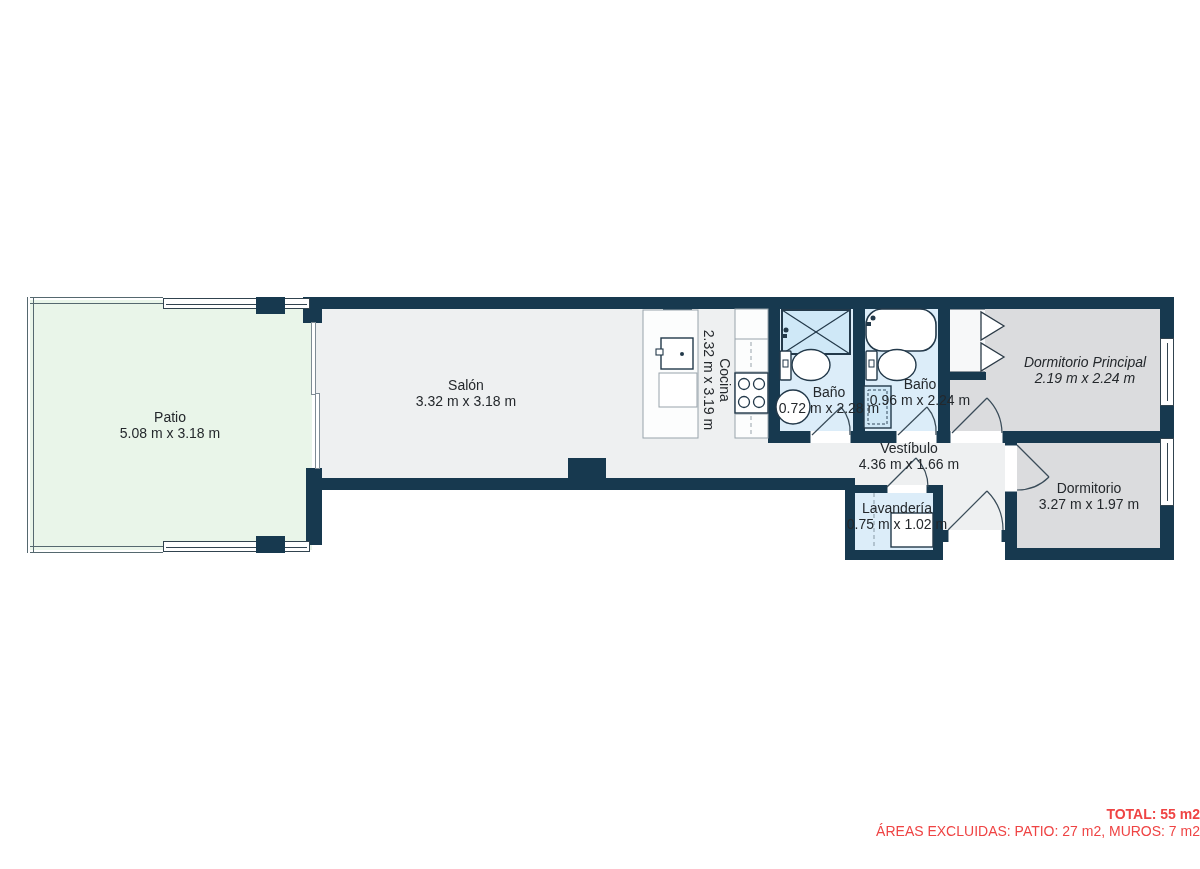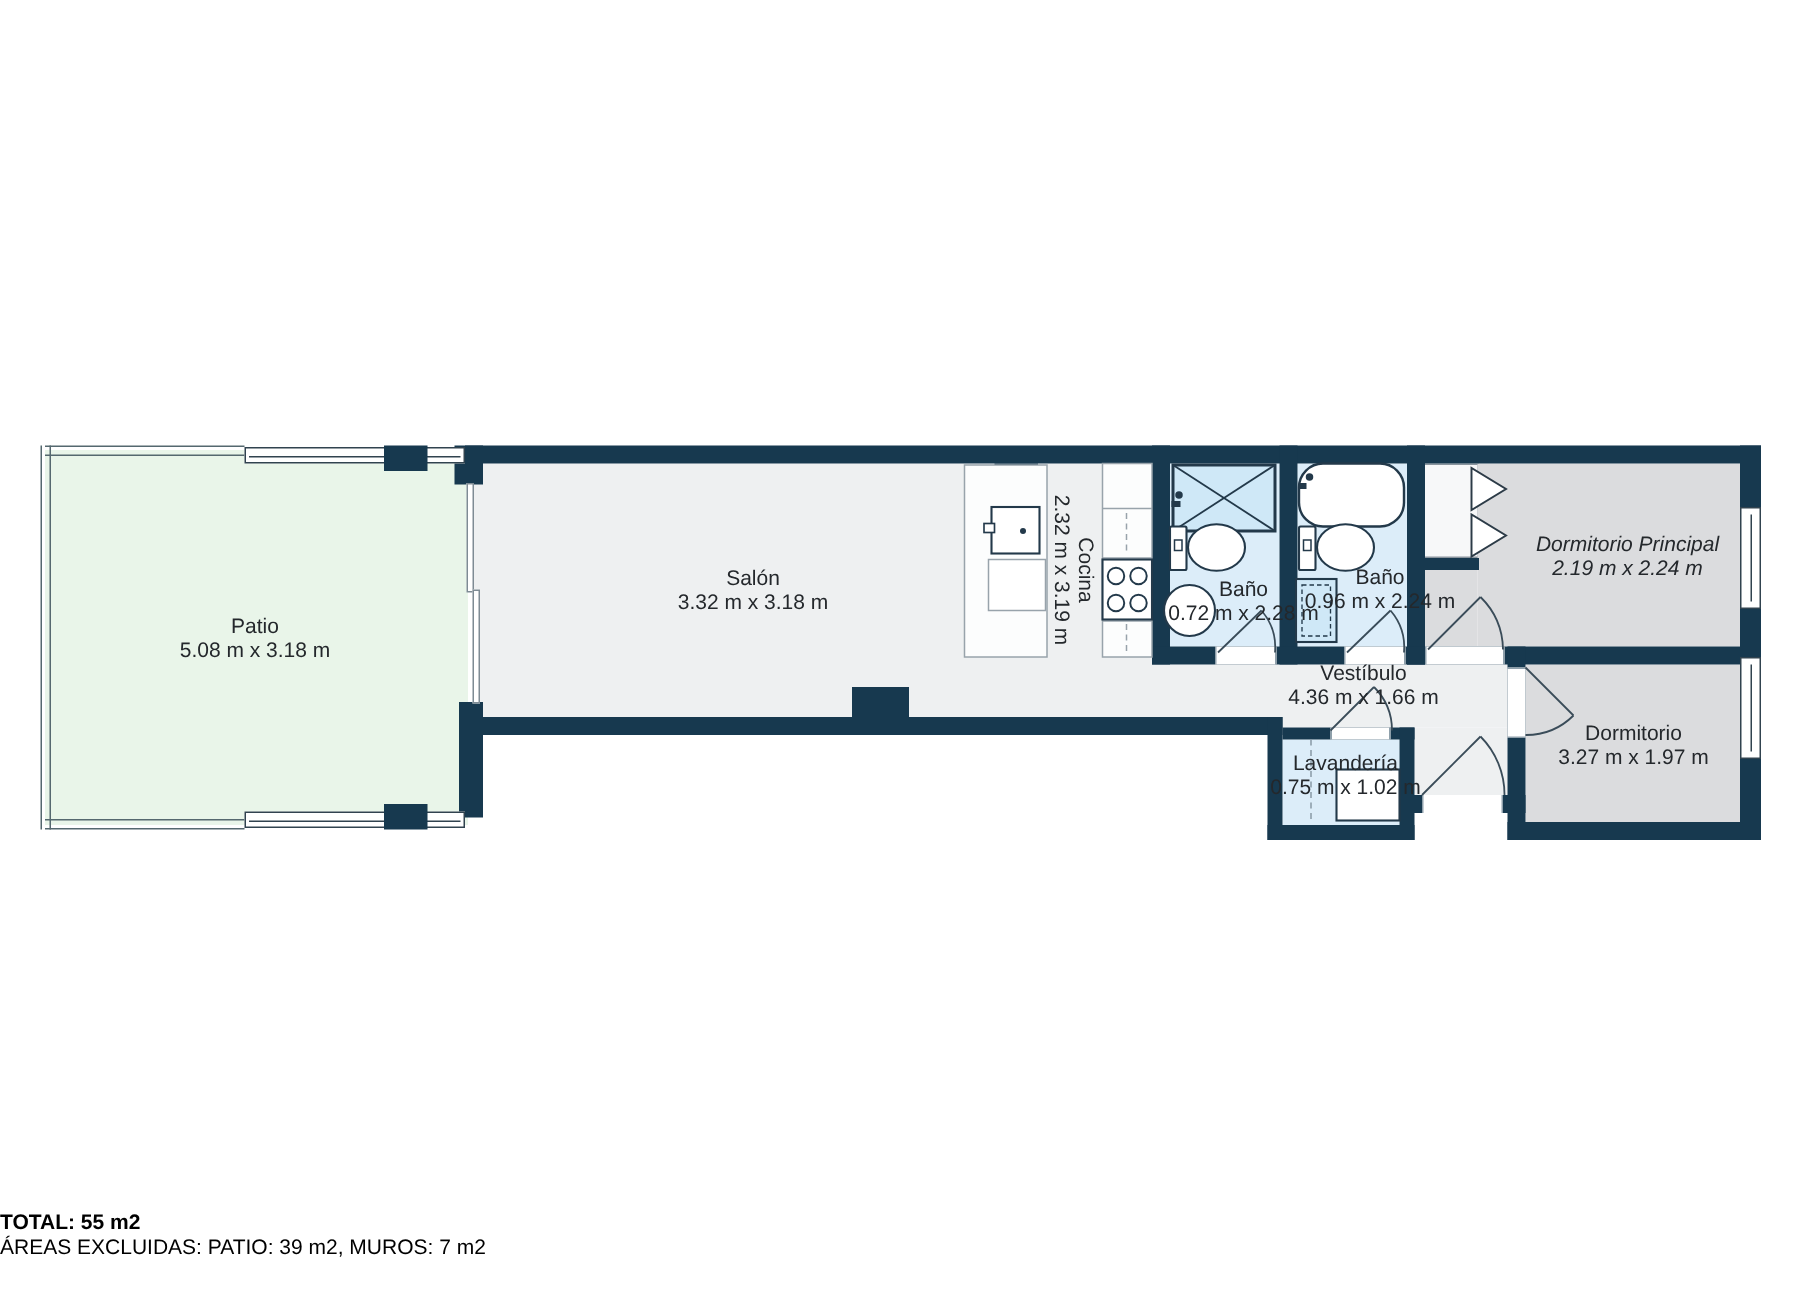--- a/index.html
+++ b/index.html
@@ -12,21 +12,21 @@
   .window{position:absolute;background:#ffffff;border:1px solid #31434f;box-sizing:border-box;}
   .win-h::after{content:"";position:absolute;left:2px;right:2px;top:50%;border-top:1px solid #31434f;}
   .win-v::after{content:"";position:absolute;top:4px;bottom:4px;left:50%;border-left:1px solid #31434f;}
   .fence-h{position:absolute;border-top:1.5px solid #55686f;border-bottom:1.5px solid #55686f;box-sizing:border-box;}
   .fence-v{position:absolute;border-left:1.5px solid #55686f;border-right:1.5px solid #55686f;box-sizing:border-box;}
   .glass{position:absolute;background:#ffffff;border:1px solid #7e8b94;box-sizing:border-box;}
   .label{position:absolute;transform:translateX(-50%);text-align:center;font-size:14px;line-height:15.5px;
          color:#24282c;white-space:nowrap;z-index:30;}
   .label.rot{transform:translate(-50%,-50%) rotate(90deg);}
   svg.overlay{position:absolute;left:0;top:0;z-index:20;}
-  .footer{position:absolute;left:0;top:806px;width:100%;text-align:left;color:#000000;
+  .footer{position:absolute;left:0;top:806px;width:100%;text-align:right;color:#ef4444;
           font-size:14px;line-height:16.5px;z-index:40;}
   .footer .b{font-weight:bold;}
 </style>
 </head>
 <body>
 
 <div id="canvas">
 
   <div class="floor" style="left:30px;top:300px;width:282px;height:250px;background:#e9f5e9;"></div>
   <div class="floor" style="left:315px;top:309px;width:453px;height:169px;background:#eef0f1;"></div>
@@ -164,21 +164,21 @@
         <path d="M 916 458 A 41 41 0 0 1 928 487"></path>
       <path d="M 948 530 L 987 491"></path>
         <path d="M 987 491 A 55 55 0 0 1 1003 530"></path>
     </g>
   </svg>
 
   <div class="label" style="left:170px;top:410px;">
     <div>Patio</div>
     <div>5.08 m x 3.18 m</div>
   </div>
-  <div class="label" style="left:502px;top:378px;">
+  <div class="label" style="left:466px;top:378px;">
     <div>Salón</div>
     <div>3.32 m x 3.18 m</div>
   </div>
   <div class="label rot" style="left:716px;top:380px;">
     <div>Cocina</div>
     <div>2.32 m x 3.19 m</div>
   </div>
   <div class="label" style="left:829px;top:385px;">
     <div>Baño</div>
     <div>0.72 m x 2.28 m</div>
@@ -199,16 +199,16 @@
     <div>Dormitorio Principal</div>
     <div>2.19 m x 2.24 m</div>
   </div>
   <div class="label" style="left:1089px;top:481px;">
     <div>Dormitorio</div>
     <div>3.27 m x 1.97 m</div>
   </div>
 
   <div class="footer">
     <div class="b">TOTAL: 55 m2</div>
-    <div>ÁREAS EXCLUIDAS: PATIO: 39 m2, MUROS: 7 m2</div>
+    <div>ÁREAS EXCLUIDAS: PATIO: 27 m2, MUROS: 7 m2</div>
   </div>
 
 </div>
 
 </body></html>

